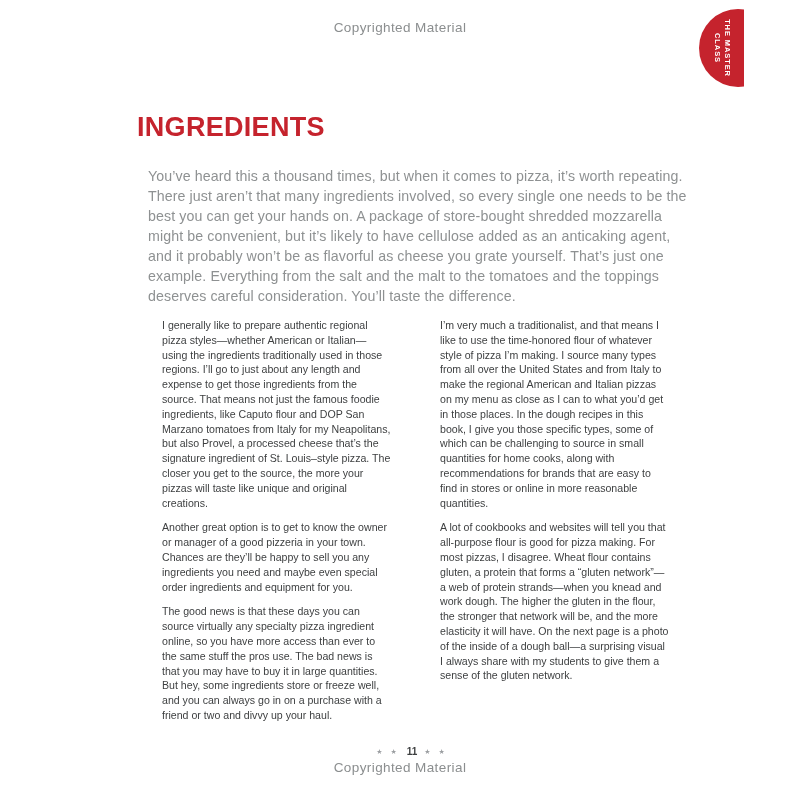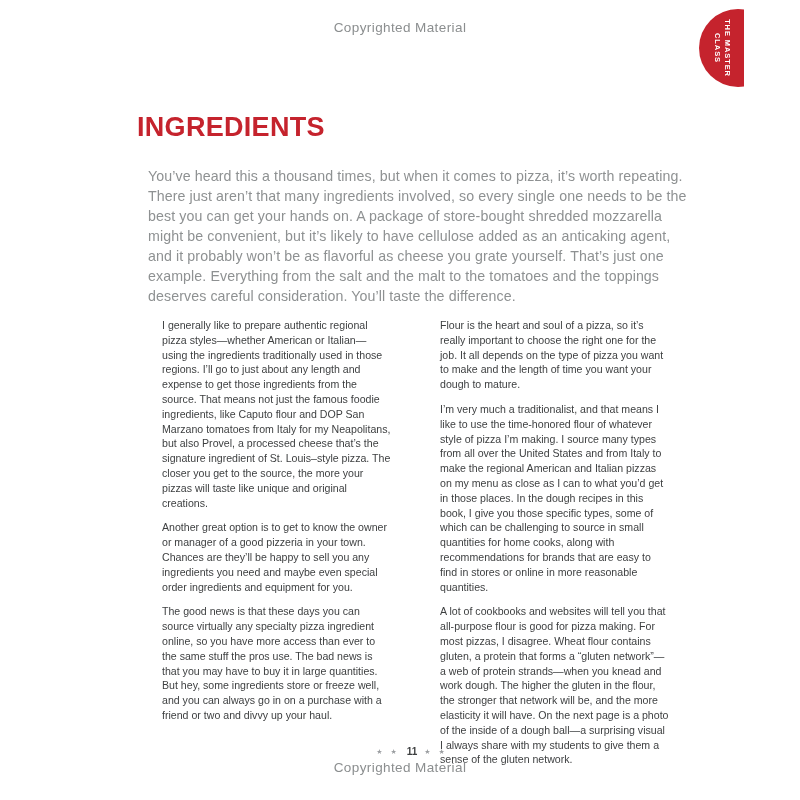--- a/index.html
+++ b/index.html
@@ -158,21 +158,20 @@
 
   <div class="columns">
 
     <div class="col">
       <p>I generally like to prepare authentic regional pizza styles—whether American or Italian—using the ingredients traditionally used in those regions. I’ll go to just about any length and expense to get those ingredients from the source. That means not just the famous foodie ingredients, like Caputo flour and DOP San Marzano tomatoes from Italy for my Neapolitans, but also Provel, a processed cheese that’s the signature ingredient of St. Louis–style pizza. The closer you get to the source, the more your pizzas will taste like unique and original creations.</p>
       <p>Another great option is to get to know the owner or manager of a good pizzeria in your town. Chances are they’ll be happy to sell you any ingredients you need and maybe even special order ingredients and equipment for you.</p>
       <p>The good news is that these days you can source virtually any specialty pizza ingredient online, so you have more access than ever to the same stuff the pros use. The bad news is that you may have to buy it in large quantities. But hey, some ingredients store or freeze well, and you can always go in on a purchase with a friend or two and divvy up your haul.</p>
     </div>
 
     <div class="col">
-      <p>Flour is the heart and soul of a pizza, so it’s really important to choose the right one for the job. It all depends on the type of pizza you want to make and the length of time you want your dough to mature.</p>
       <p>I’m very much a traditionalist, and that means I like to use the time-honored flour of whatever style of pizza I’m making. I source many types from all over the United States and from Italy to make the regional American and Italian pizzas on my menu as close as I can to what you’d get in those places. In the dough recipes in this book, I give you those specific types, some of which can be challenging to source in small quantities for home cooks, along with recommendations for brands that are easy to find in stores or online in more reasonable quantities.</p>
       <p>A lot of cookbooks and websites will tell you that all-purpose flour is good for pizza making. For most pizzas, I disagree. Wheat flour contains gluten, a protein that forms a “gluten network”—a web of protein strands—when you knead and work dough. The higher the gluten in the flour, the stronger that network will be, and the more elasticity it will have. On the next page is a photo of the inside of a dough ball—a surprising visual I always share with my students to give them a sense of the gluten network.</p>
     </div>
 
   </div>
 
   <div class="folio">
     <span class="stars">★ ★</span>
     <span class="pagenum">11</span>
     <span class="stars">★ ★</span>

